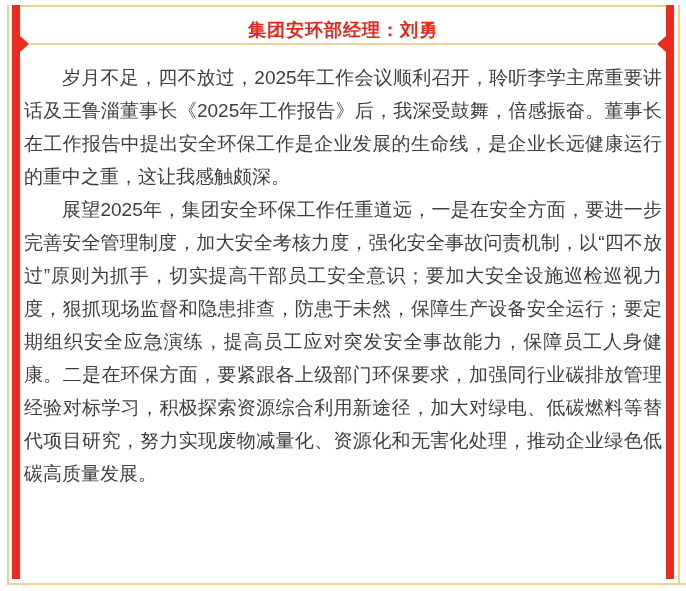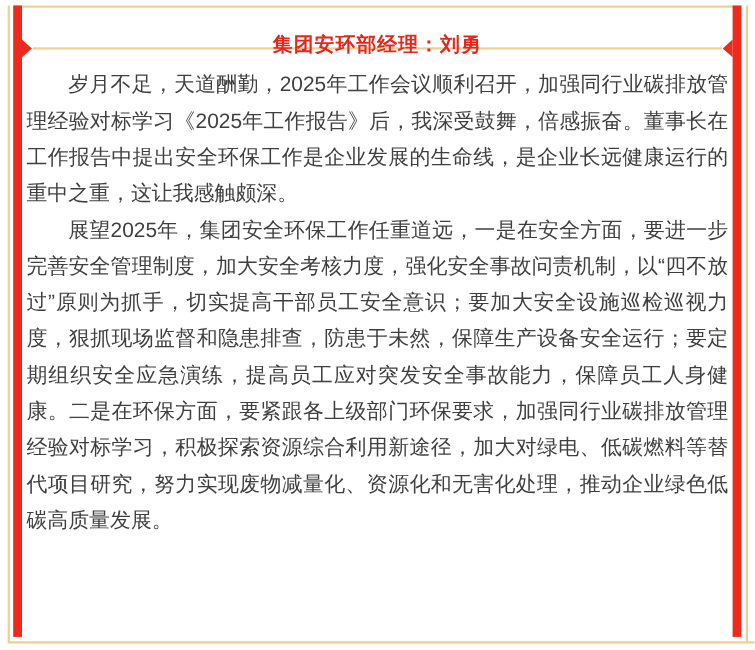--- a/index.html
+++ b/index.html
@@ -33,21 +33,21 @@
     width: 0; height: 0;
     border-top: 8px solid transparent;
     border-bottom: 8px solid transparent;
   }
   #tri-left  { left: 20px;  border-left:  9px solid #ec2a1e; }
   #tri-right { left: 657px; border-right: 9px solid #ec2a1e; }
 
   .title {
     position: absolute;
     top: 12px; left: 32px; right: 32px;
-    margin: 16px;
+    margin: 6px;
     text-align: center;
     font-size: 18px;
     line-height: 24px;
     font-weight: bold;
     color: #e6261b;
     letter-spacing: 1px;
   }
 
   .content {
     position: absolute;
@@ -68,15 +68,15 @@
 <div class="deco gold" id="gold-bottom"></div>
 <div class="deco red" id="red-left"></div>
 <div class="deco red" id="red-right"></div>
 <div class="tri" id="tri-left"></div>
 <div class="tri" id="tri-right"></div>
 <div class="deco gold" id="gold-title-line"></div>
 
 <h1 class="title">集团安环部经理：刘勇</h1>
 
 <div class="content">
-  <p>岁月不足，天道酬勤，2025年工作会议顺利召开，加强同行业碳排放管理经验对标学习《2025年工作报告》后，我深受鼓舞，倍感振奋。董事长在工作报告中提出安全环保工作是企业发展的生命线，是企业长远健康运行的重中之重，这让我感触颇深。</p>
+  <p>岁月不足，四不放过，2025年工作会议顺利召开，聆听李学主席重要讲话及王鲁淄董事长《2025年工作报告》后，我深受鼓舞，倍感振奋。董事长在工作报告中提出安全环保工作是企业发展的生命线，是企业长远健康运行的重中之重，这让我感触颇深。</p>
   <p>展望2025年，集团安全环保工作任重道远，一是在安全方面，要进一步完善安全管理制度，加大安全考核力度，强化安全事故问责机制，以“四不放过”原则为抓手，切实提高干部员工安全意识；要加大安全设施巡检巡视力度，狠抓现场监督和隐患排查，防患于未然，保障生产设备安全运行；要定期组织安全应急演练，提高员工应对突发安全事故能力，保障员工人身健康。二是在环保方面，要紧跟各上级部门环保要求，加强同行业碳排放管理经验对标学习，积极探索资源综合利用新途径，加大对绿电、低碳燃料等替代项目研究，努力实现废物减量化、资源化和无害化处理，推动企业绿色低碳高质量发展。</p>
 </div>
 
 </body></html>

